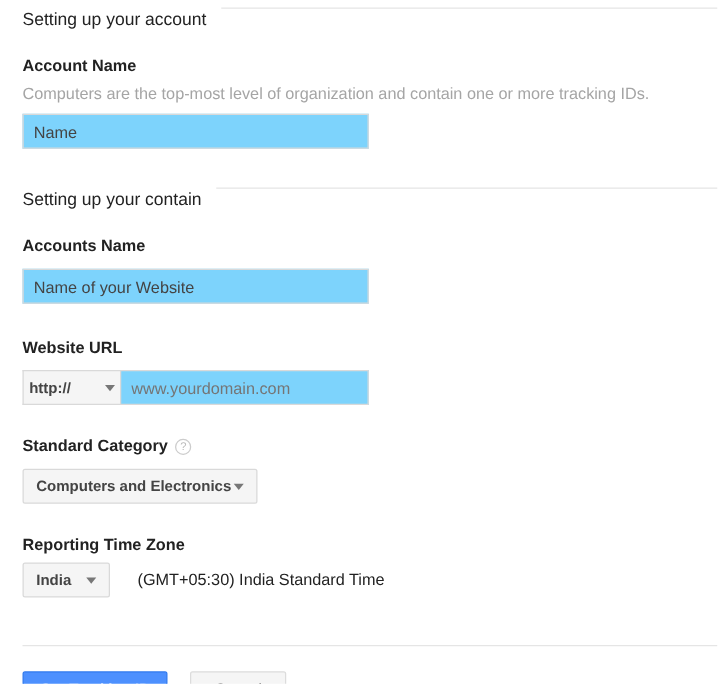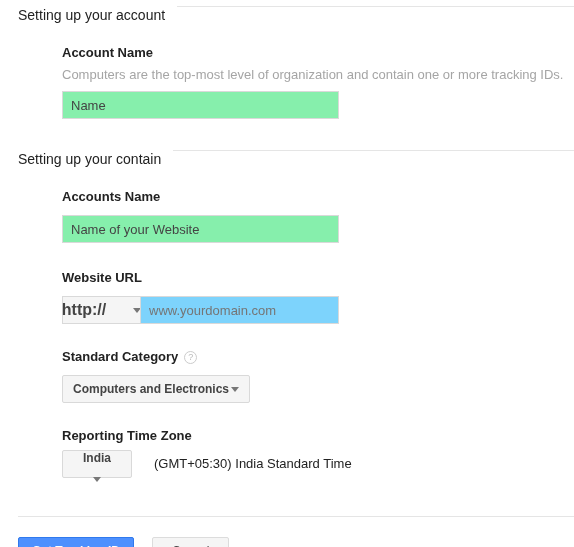--- a/index.html
+++ b/index.html
@@ -41,21 +41,20 @@
   .section-rule {
     flex: 1 1 auto;
     height: 1px;
     background: #e5e5e5;
     margin-left: 12px;
   }
 
   
   .field {
     padding-left: 18px;
-    margin-left: 44px;
   }
   .field-label {
     font-size: 13px;
     font-weight: bold;
     color: #222222;
     line-height: 17px;
     display: flex;
     align-items: center;
   }
   .field-help {
@@ -81,21 +80,21 @@
     line-height: 1;
     cursor: pointer;
     position: relative;
     top: 1px;
   }
 
   
   .text-input {
     height: 28px;
     border: 1px solid #d9d9d9;
-    background: #86efac;
+    background: #7dd3fc;
     font-family: "Liberation Sans", sans-serif;
     font-size: 13px;
     color: #444444;
     padding: 0 8px;
     outline: none;
     display: block;
   }
   .text-input::placeholder { color: #444444; opacity: 1; }
   .w-account-name { width: 277px; }
   .w-site-name { width: 277px; }
@@ -108,21 +107,21 @@
   .scheme-select {
     width: 78px;
     height: 28px;
     border: 1px solid #d9d9d9;
     border-right: none;
     background: #f5f5f5;
     display: flex;
     align-items: center;
     justify-content: center;
     gap: 27px;
-    font-size: 16px;
+    font-size: 12px;
     font-weight: bold;
     color: #444444;
     cursor: pointer;
     user-select: none;
   }
   .url-input {
     width: 199px;
     height: 28px;
     border: 1px solid #d9d9d9;
     background: #7dd3fc;
@@ -143,21 +142,21 @@
     border-radius: 2px;
     padding: 0 10px;
     font-size: 12px;
     font-weight: bold;
     color: #444444;
     cursor: pointer;
     user-select: none;
     gap: 0;
   }
   .btn-select.industry { min-width: 188px; justify-content: space-between; }
-  .btn-select.timezone { min-width: 70px; justify-content: space-between; gap: 12px; flex-direction: column; }
+  .btn-select.timezone { min-width: 70px; justify-content: space-between; gap: 12px; }
 
   .caret {
     width: 0; height: 0;
     border-left: 4px solid transparent;
     border-right: 4px solid transparent;
     border-top: 5px solid #777777;
     flex: 0 0 auto;
   }
 
   .tz-row {

